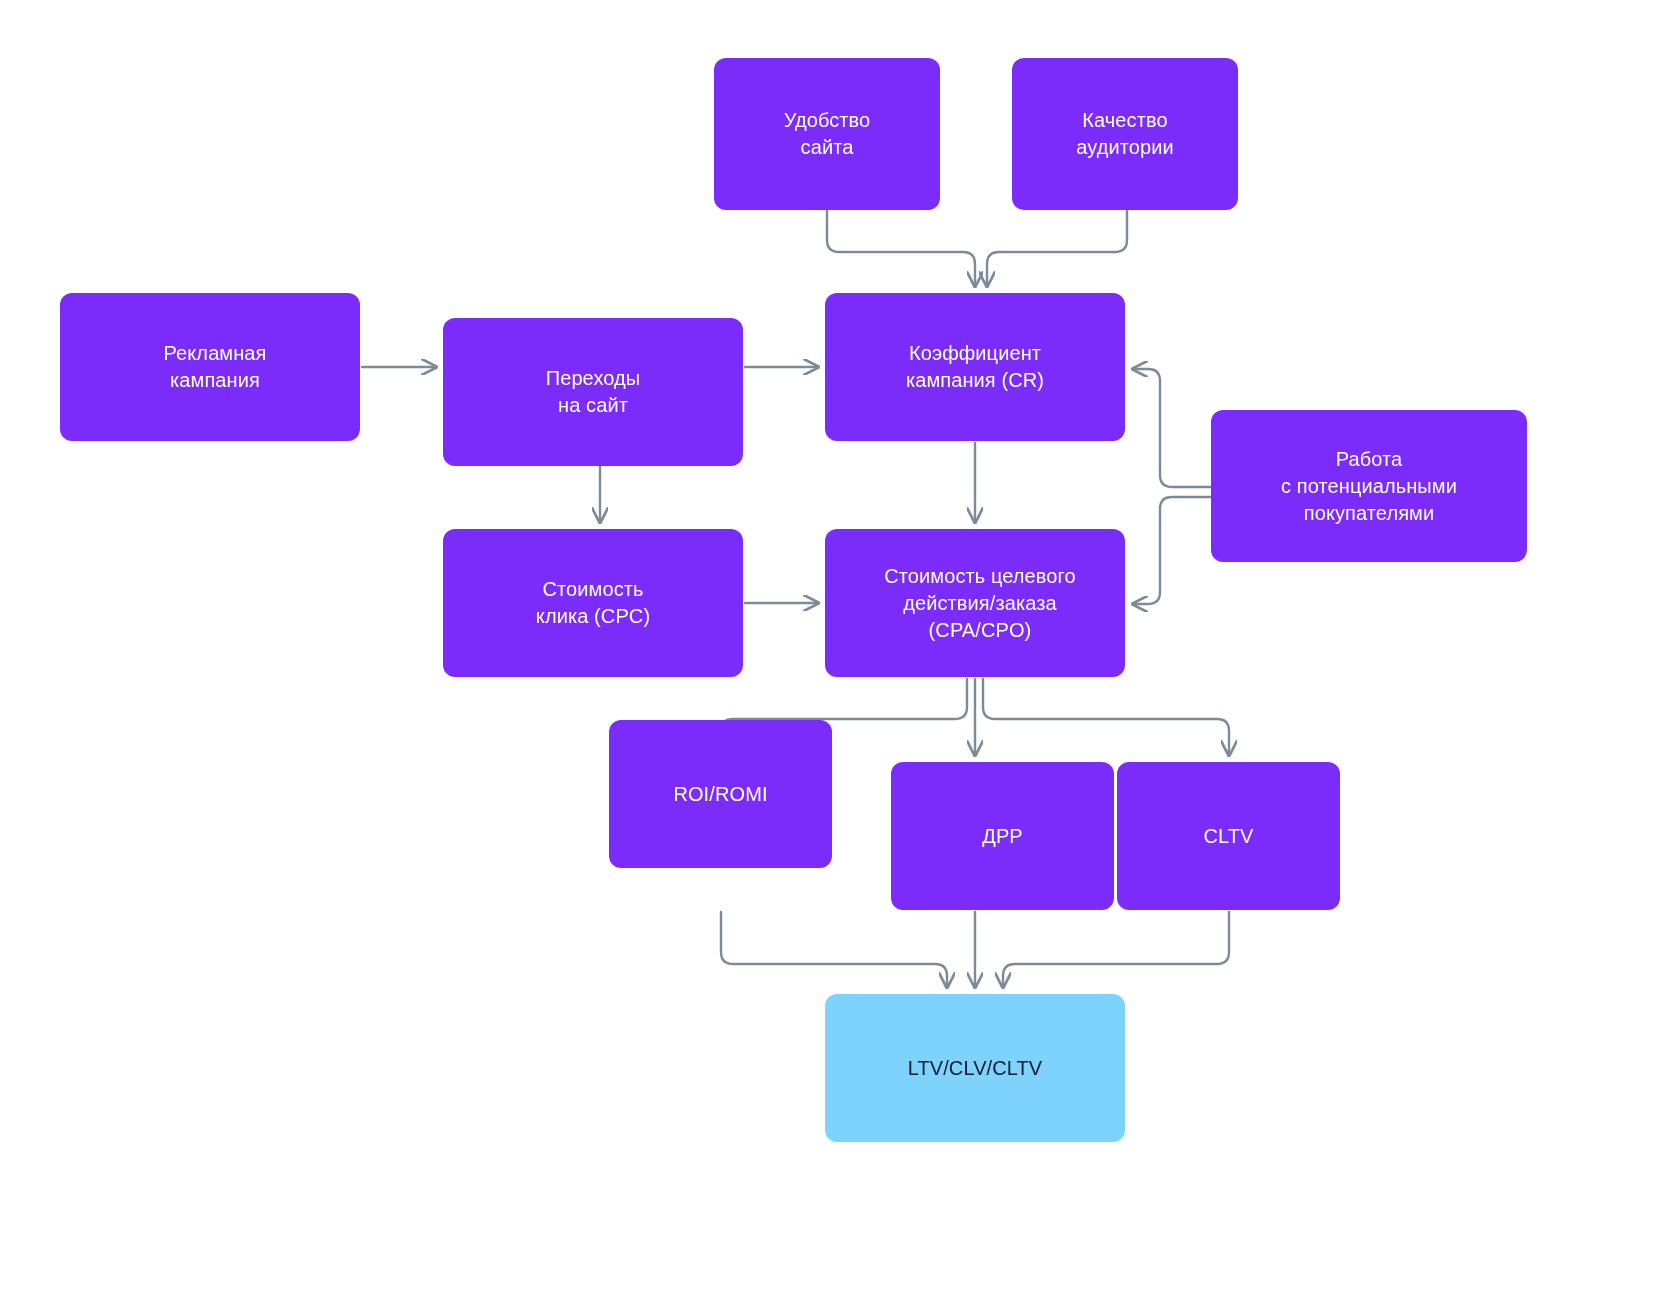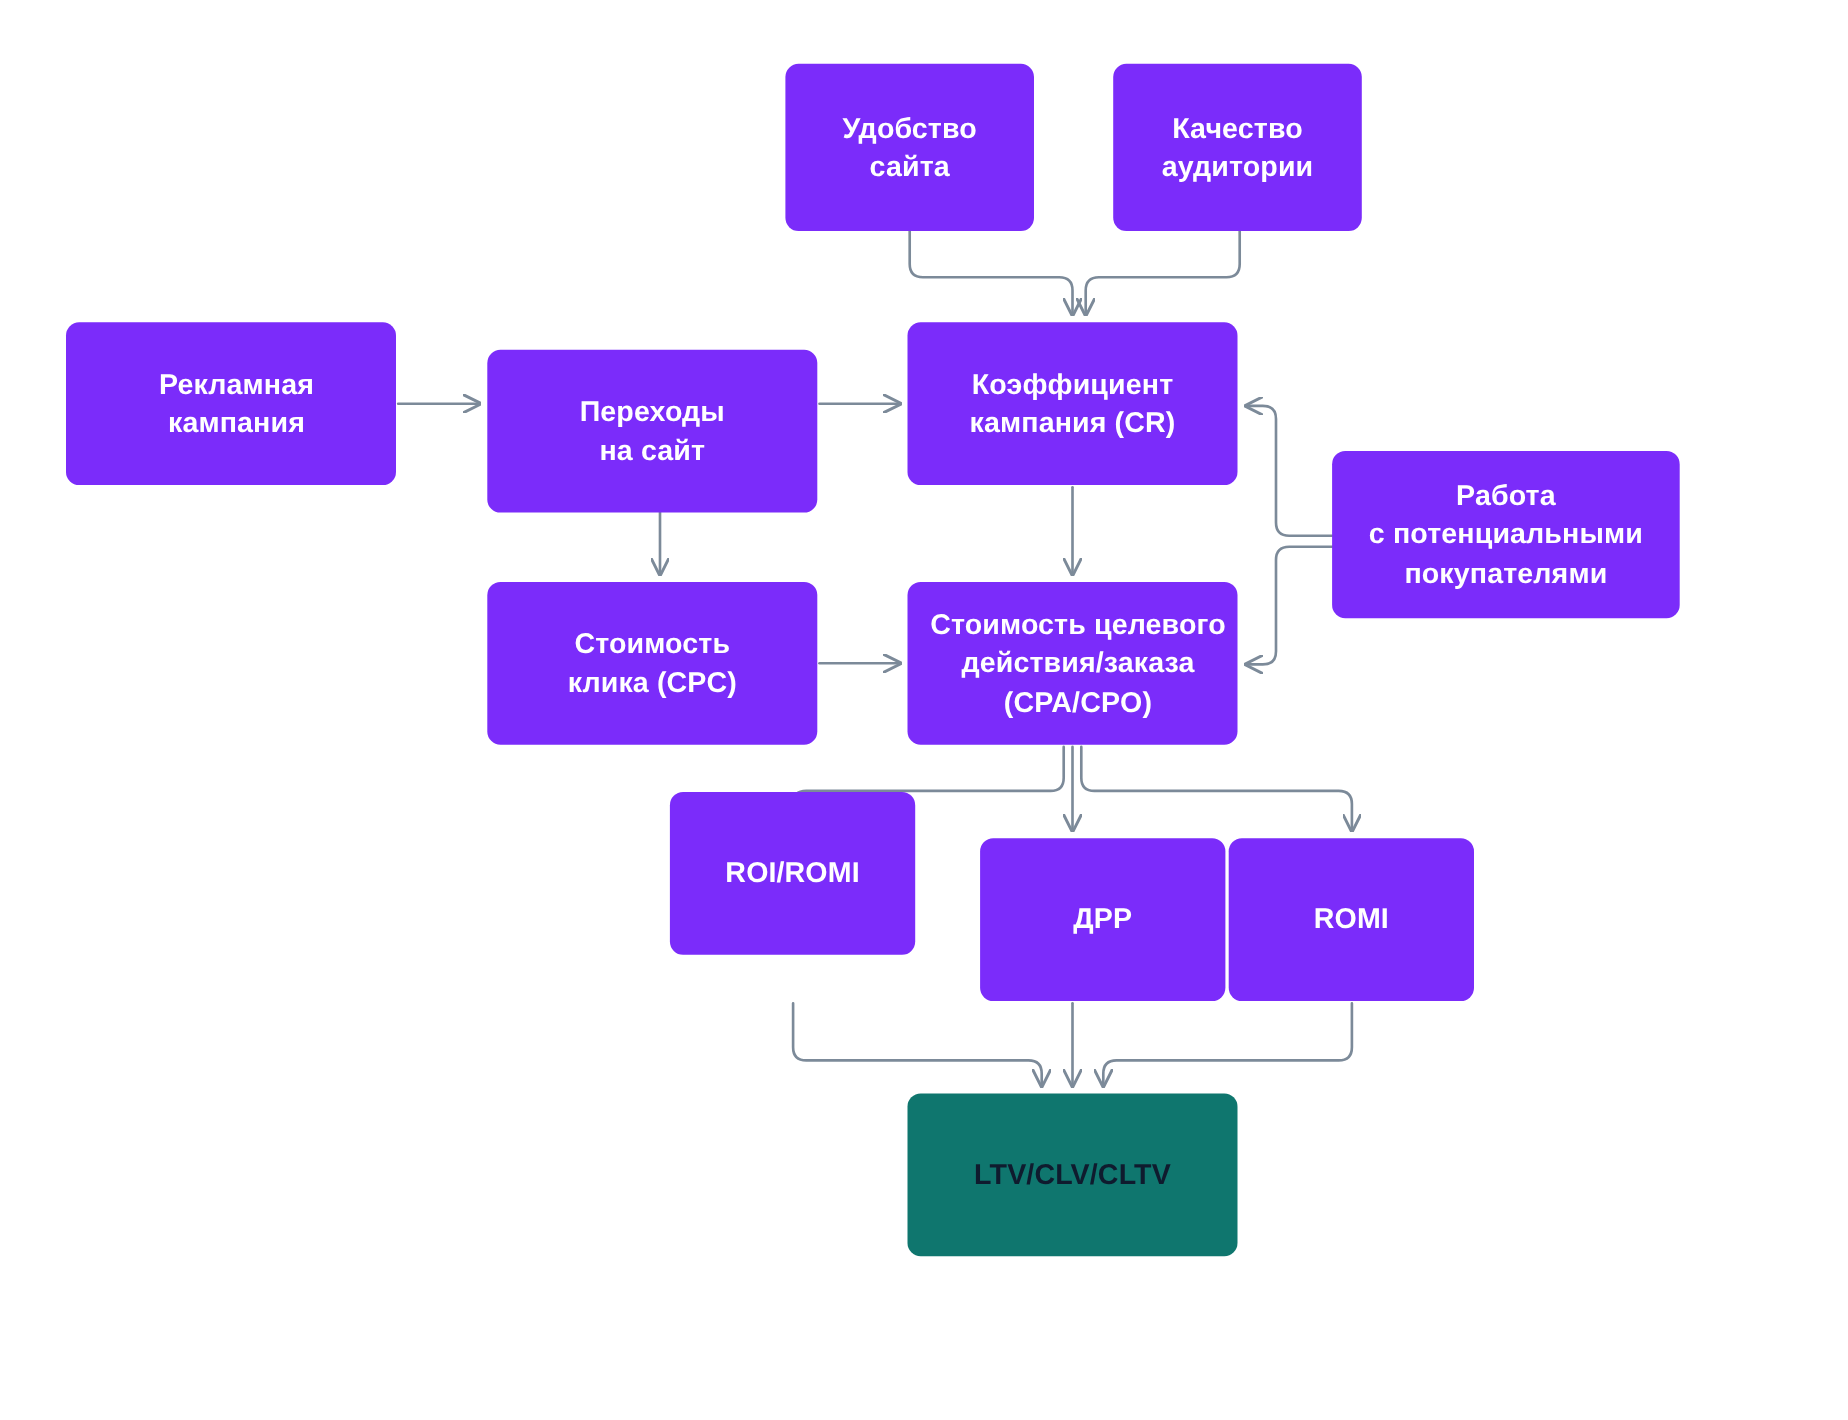--- a/index.html
+++ b/index.html
@@ -27,33 +27,33 @@
   }
   .node {
     position: absolute;
     box-sizing: border-box;
     border-radius: 12px;
     display: flex;
     align-items: center;
     justify-content: center;
     text-align: center;
     padding: 6px 10px;
-    font-size: 26px;
+    font-size: 20px;
     line-height: 1.35;
-    font-weight: 700;
+    font-weight: 400;
     letter-spacing: 0.1px;
     white-space: pre-line;
     z-index: 2;
   }
   .node.purple {
     background: #7B2CFA;
     color: #ffffff;
   }
   .node.teal {
-    background: #0f766e;
+    background: #7dd3fc;
     color: #0F1B2E;
   }
 </style>
 </head>
 <body>
 
 <div id="canvas">
 
   <svg id="edges" viewBox="0 0 1680 1291" width="1680" height="1291" xmlns="http://www.w3.org/2000/svg">
     <defs>
@@ -118,17 +118,17 @@
 клика (CPC)</div>
 
   <div class="node purple" style="left:825px; top:529px; width:300px; height:148px;padding-left:20px;">Стоимость целевого
 действия/заказа
 (CPA/CPO)</div>
 
   <div class="node purple" style="left:609px; top:720px; width:223px; height:148px;">ROI/ROMI</div>
 
   <div class="node purple" style="left:863px; top:762px; width:223px; height:148px;margin-left:28px;">ДРР</div>
 
-  <div class="node purple" style="left:1117px; top:762px; width:223px; height:148px;">ROMI</div>
+  <div class="node purple" style="left:1117px; top:762px; width:223px; height:148px;">CLTV</div>
 
   <div class="node teal" style="left:825px; top:994px; width:300px; height:148px;">LTV/CLV/CLTV</div>
 
 </div>
 
 </body></html>

